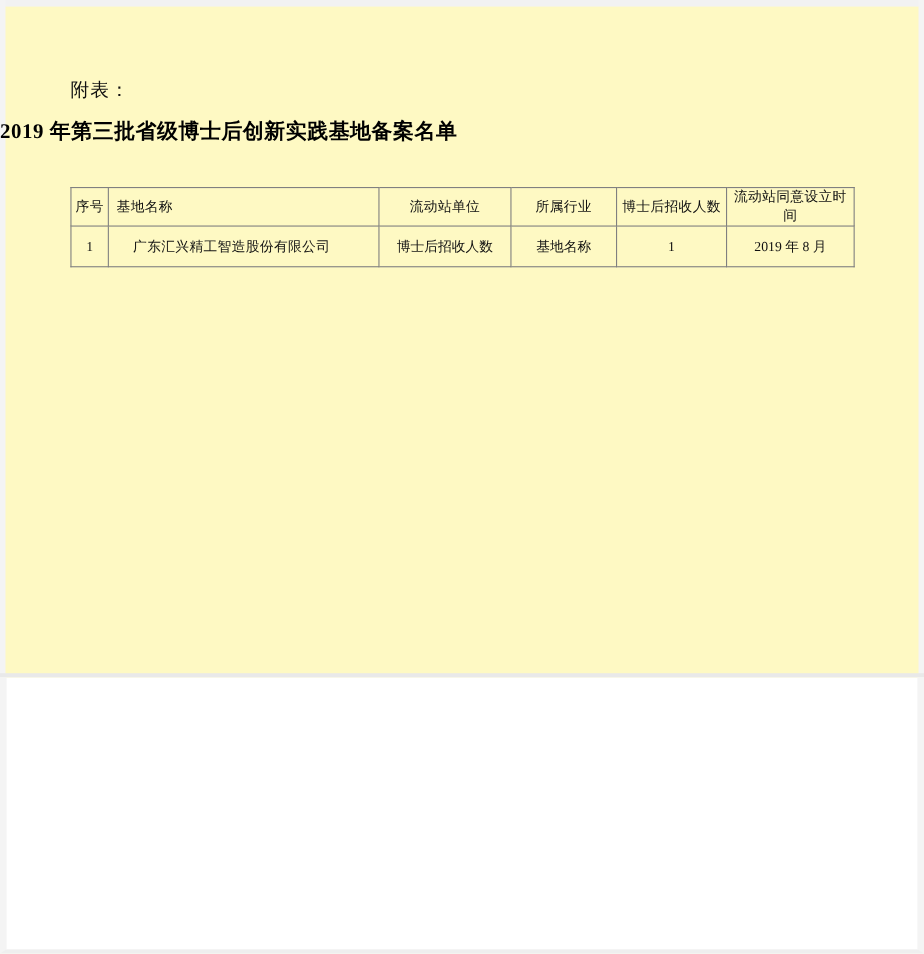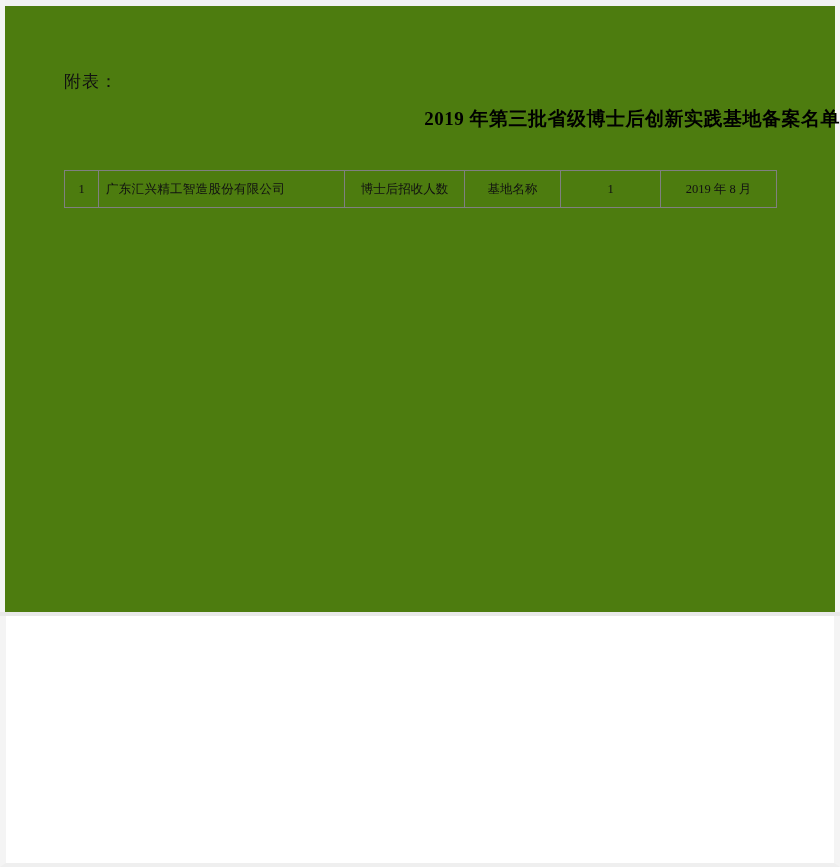--- a/index.html
+++ b/index.html
@@ -16,21 +16,21 @@
     position: relative;
   }
 
   
   .page {
     position: absolute;
     left: 0;
     top: 0;
     width: 840px;
     height: 867px;
-    background: #4d7c0f;
+    background: #fef9c3;
   }
   .scan-edge-top {
     position: absolute;
     left: 0; top: 0;
     width: 840px; height: 6px;
     background: #f2f2f2;
   }
   .scan-edge-left {
     position: absolute;
     left: 0; top: 0;
@@ -79,21 +79,21 @@
     font-family: "Liberation Serif", serif;
     letter-spacing: 1px;
     color: #111;
   }
 
   .doc-title {
     position: absolute;
     left: 0;
     top: 106px;
     width: 840px;
-    text-align: right;
+    text-align: left;
     font-size: 19px;
     font-weight: bold;
     letter-spacing: 0.5px;
     color: #000;
     font-family: "Liberation Serif", serif;
   }
 
   .table-wrap {
     position: absolute;
     left: 64px;
@@ -134,21 +134,21 @@
     padding-left: 7px;
   }
 
   .data-row td {
     height: 36px;
     text-align: center;
     font-size: 12.5px;
   }
   .data-row td.name-cell {
     text-align: left;
-    padding-left: 7px;
+    padding-left: 22px;
     letter-spacing: 0.3px;
   }
 
   .col-idx { width: 34px; }
   .col-name { width: 246px; }
   .col-station { width: 120px; }
   .col-industry { width: 96px; }
   .col-count { width: 100px; }
   .col-date { width: 116px; }
 </style>
@@ -172,20 +172,28 @@
       <table class="listing">
         <colgroup>
           <col class="col-idx">
           <col class="col-name">
           <col class="col-station">
           <col class="col-industry">
           <col class="col-count">
           <col class="col-date">
         </colgroup>
         <tbody>
+          <tr class="head-row">
+            <td>序号</td>
+            <td class="left-head">基地名称</td>
+            <td>流动站单位</td>
+            <td>所属行业</td>
+            <td>博士后招收人数</td>
+            <td>流动站同意设立时间</td>
+          </tr>
           <tr class="data-row">
             <td>1</td>
             <td class="name-cell">广东汇兴精工智造股份有限公司</td>
             <td>博士后招收人数</td>
             <td>基地名称</td>
             <td>1</td>
             <td>2019 年 8 月</td>
           </tr>
         </tbody>
       </table>

